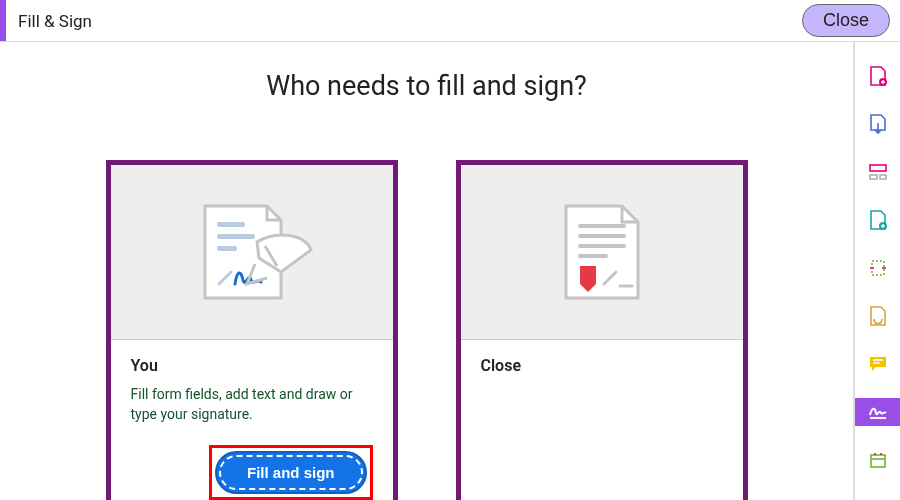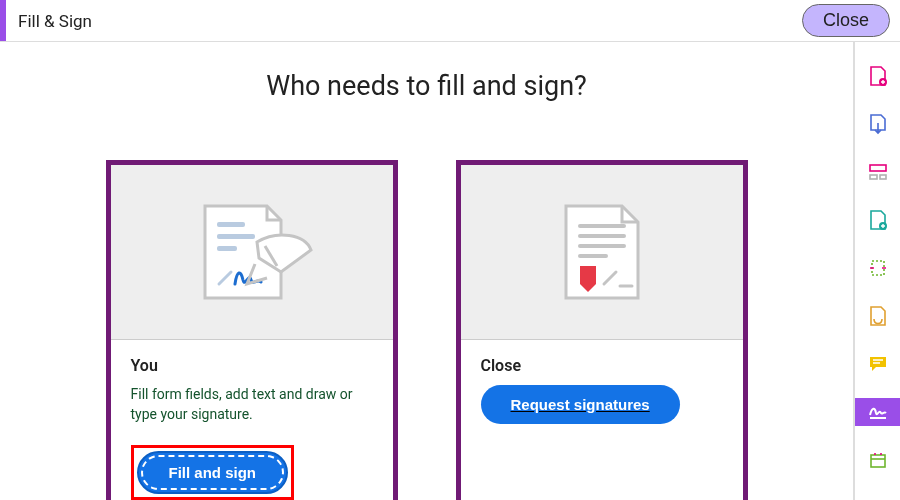--- a/index.html
+++ b/index.html
@@ -32,21 +32,21 @@
   .card {
     width: 292px; border: 5px solid #701a75;
   }
   .card-illus {
     height: 175px; background: #eeeeee; display: flex; align-items: center; justify-content: center;
     border-bottom: 1px solid #ccc;
   }
   .card-body { padding: 16px 20px 22px 20px; }
   .card-title { font-size: 16px; font-weight: 600; color: #222; margin-bottom: 10px; }
   .card-desc { font-size: 14px; color: #14532d; line-height: 1.4; margin-bottom: 20px; min-height: 40px; }
-  .btn-row { display: flex; justify-content: flex-start; text-decoration: underline; }
+  .btn-row { display: flex; justify-content: flex-end; text-decoration: underline; }
   .pill-btn {
     background: #1473e6; color: #fff; border: none; border-radius: 22px;
     padding: 11px 30px; font-size: 15px; font-weight: 600; cursor: pointer;
   }
   .btn-highlight-frame {
     border: 3px solid #ff0000; padding: 3px 3px; display: inline-block;
     background: #fff;
   }
   .btn-highlight-frame .pill-btn {
     outline: 2px dashed #fff; outline-offset: -6px;
@@ -116,23 +116,20 @@
             <rect x="36" y="42" width="48" height="4" rx="2" fill="#c4c4c4"></rect>
             <rect x="36" y="52" width="48" height="4" rx="2" fill="#c4c4c4"></rect>
             <rect x="36" y="62" width="30" height="4" rx="2" fill="#c4c4c4"></rect>
             <path d="M38 74 H54 V92 L46 100 L38 92 Z" fill="#e63946"></path>
             <path d="M62 92 L70 84 M66 88 L74 80" stroke="#c4c4c4" stroke-width="3" stroke-linecap="round"></path>
             <line x1="78" y1="94" x2="90" y2="94" stroke="#c4c4c4" stroke-width="3" stroke-linecap="round"></line>
           </svg>
         </div>
         <div class="card-body">
           <div class="card-title">Close</div>
-          <div class="btn-row">
-            <button class="pill-btn">Request signatures</button>
-          </div>
         </div>
       </div>
 
     </div>
   </div>
 
   <div class="right-rail">
     <div class="rail-icon">
       <svg width="20" height="22" viewBox="0 0 20 22">
           <path d="M3 2 H13 L17 6 V20 H3 Z" fill="none" stroke="#e6007e" stroke-width="1.6"></path>

